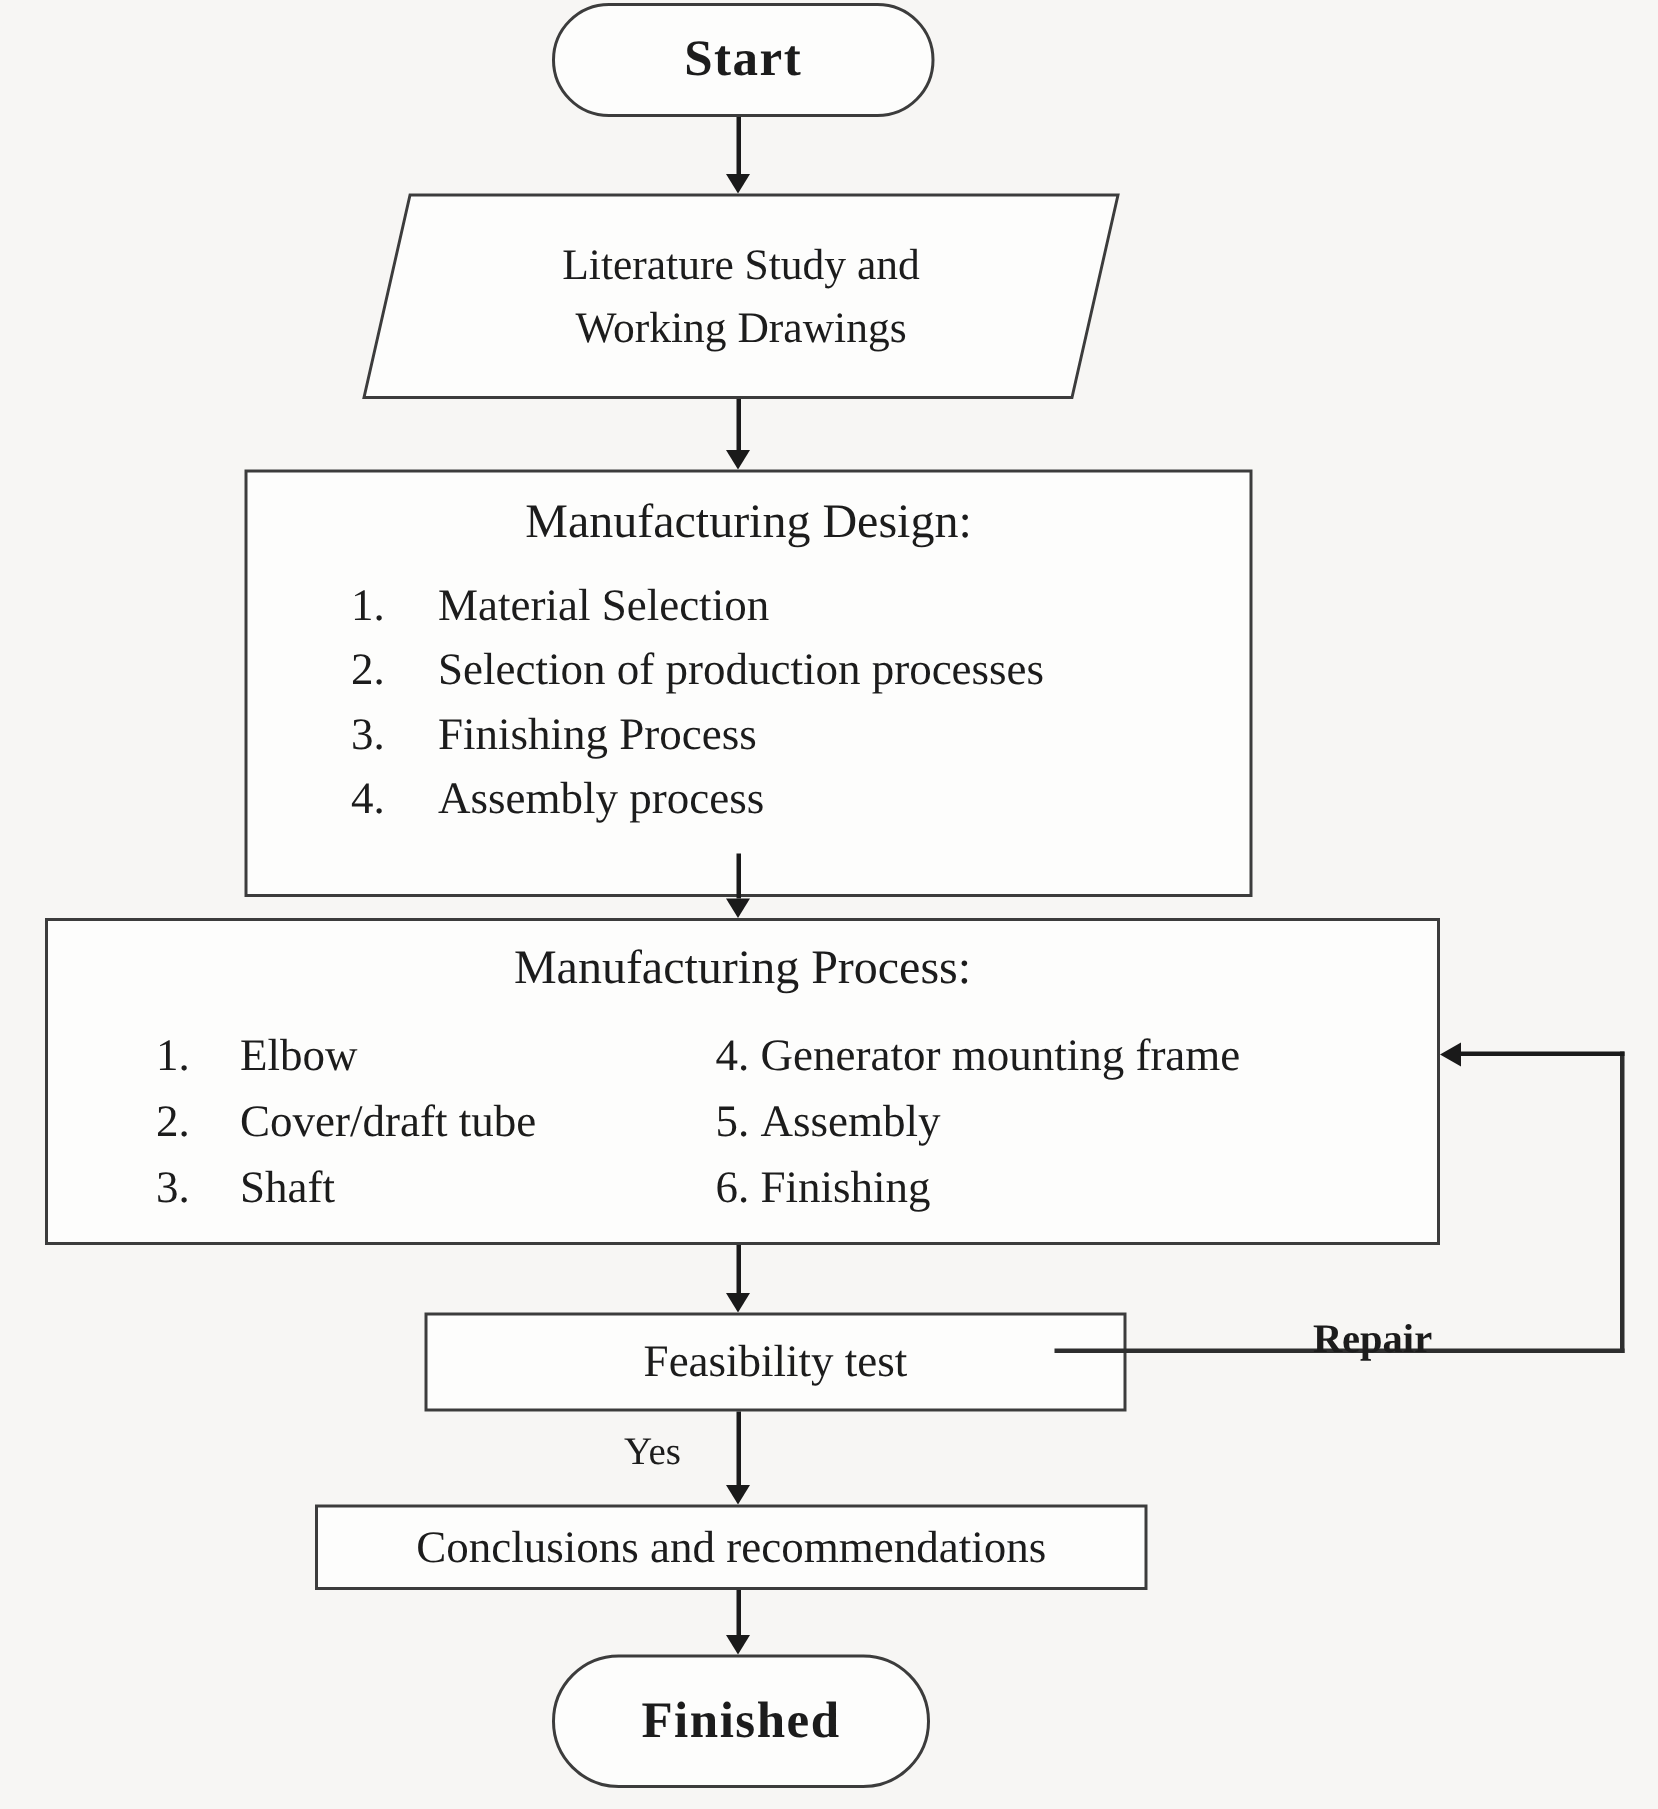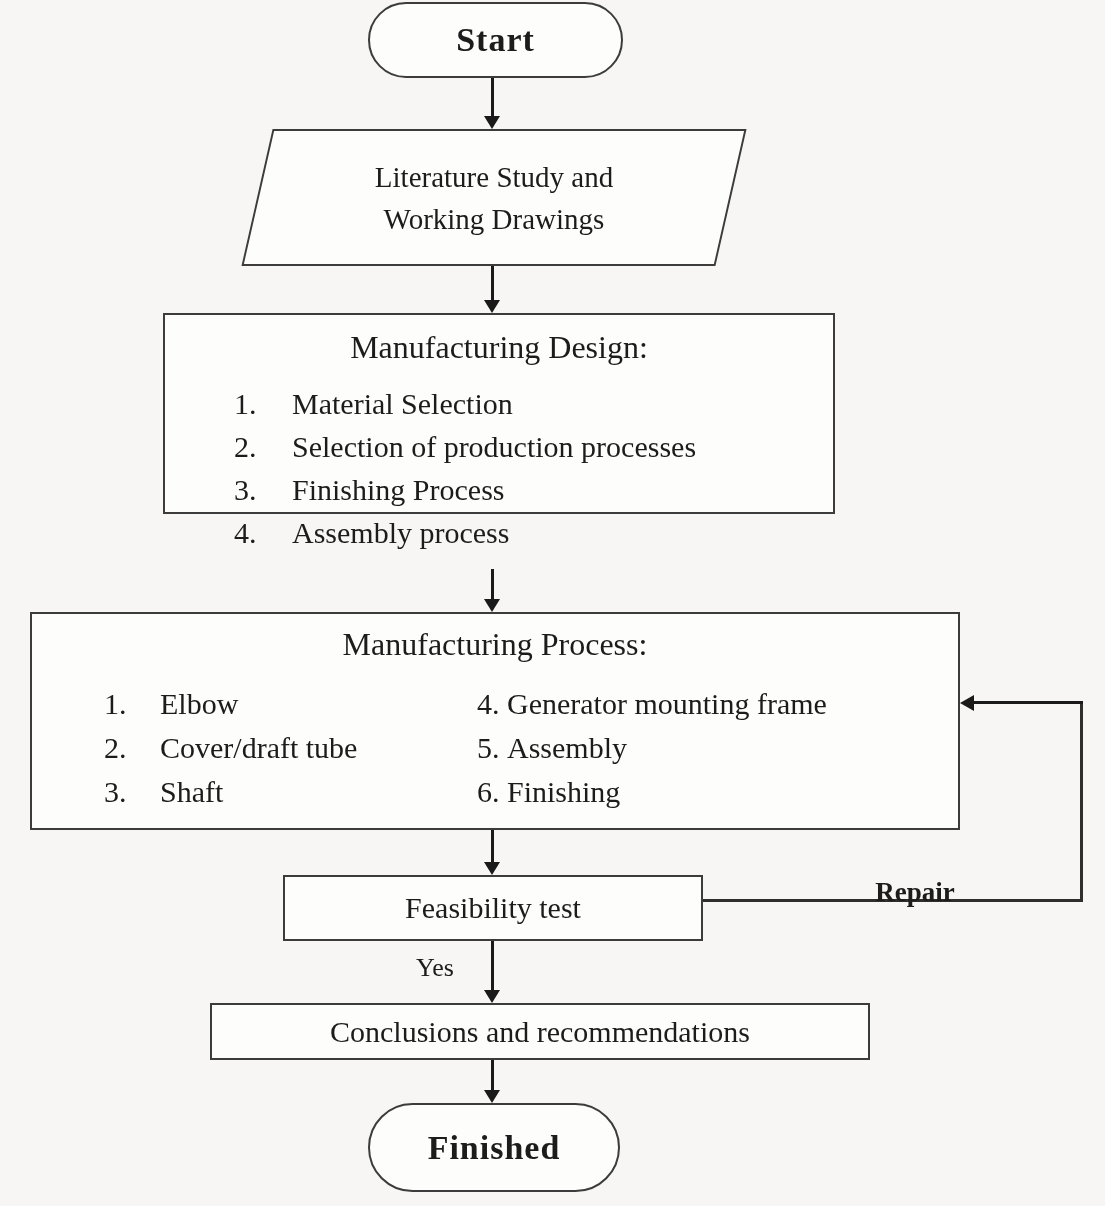--- a/index.html
+++ b/index.html
@@ -81,21 +81,21 @@
       <div>Literature Study and</div>
       <div>Working Drawings</div>
     </div>
   </div>
 
   <div class="varrow" style="left:484px;top:266px;">
     <div class="shaft" style="height:34px;"></div>
     <div class="head-down"></div>
   </div>
 
-  <div class="box" style="left:163px;top:313px;width:672px;height:201px;">
+  <div class="box" style="left:163px;top:313px;width:672px;height:285px;">
     <div class="box-title" style="margin-top:13px;">Manufacturing Design:</div>
     <div style="margin-top:16px;padding-left:69px;">
       <div class="list-row">
         <span class="num" style="width:58px;">1.</span>
         <span>Material Selection</span>
       </div>
       <div class="list-row">
         <span class="num" style="width:58px;">2.</span>
         <span>Selection of production processes</span>
       </div>
@@ -145,37 +145,37 @@
         <span>Finishing</span>
       </div>
     </div>
   </div>
 
   <div class="varrow" style="left:484px;top:830px;">
     <div class="shaft" style="height:32px;"></div>
     <div class="head-down"></div>
   </div>
 
-  <div class="box label-center" style="left:283px;top:875px;width:420px;height:66px;">
+  <div class="box label-center" style="left:283px;top:875px;width:468px;height:66px;">
     <span>Feasibility test</span>
   </div>
 
   <div class="hline" style="left:703px;top:899px;width:380px;height:3px;"></div>
   <div class="vline" style="left:1080px;top:701px;width:3px;height:201px;"></div>
   <div class="hline" style="left:974px;top:701px;width:109px;height:3px;background:#1a1a1a;"></div>
   <div class="head-left" style="left:960px;top:694.5px;"></div>
   <div class="edge-label repair-label" style="left:855px;top:858px;width:120px;margin-top:19px;">Repair</div>
 
   <div class="edge-label yes-label" style="left:395px;top:953px;width:80px;text-align:center;">Yes</div>
   <div class="varrow" style="left:484px;top:941px;">
     <div class="shaft" style="height:49px;"></div>
     <div class="head-down"></div>
   </div>
 
-  <div class="box label-center" style="left:210px;top:1003px;width:660px;height:57px;">
+  <div class="box label-center" style="left:210px;top:1003px;width:555px;height:57px;">
     <span>Conclusions and recommendations</span>
   </div>
 
   <div class="varrow" style="left:484px;top:1060px;">
     <div class="shaft" style="height:30px;"></div>
     <div class="head-down"></div>
   </div>
 
   <div class="box terminator" style="left:368px;top:1103px;width:252px;height:89px;border-radius:45px;">
     <span>Finished</span>

